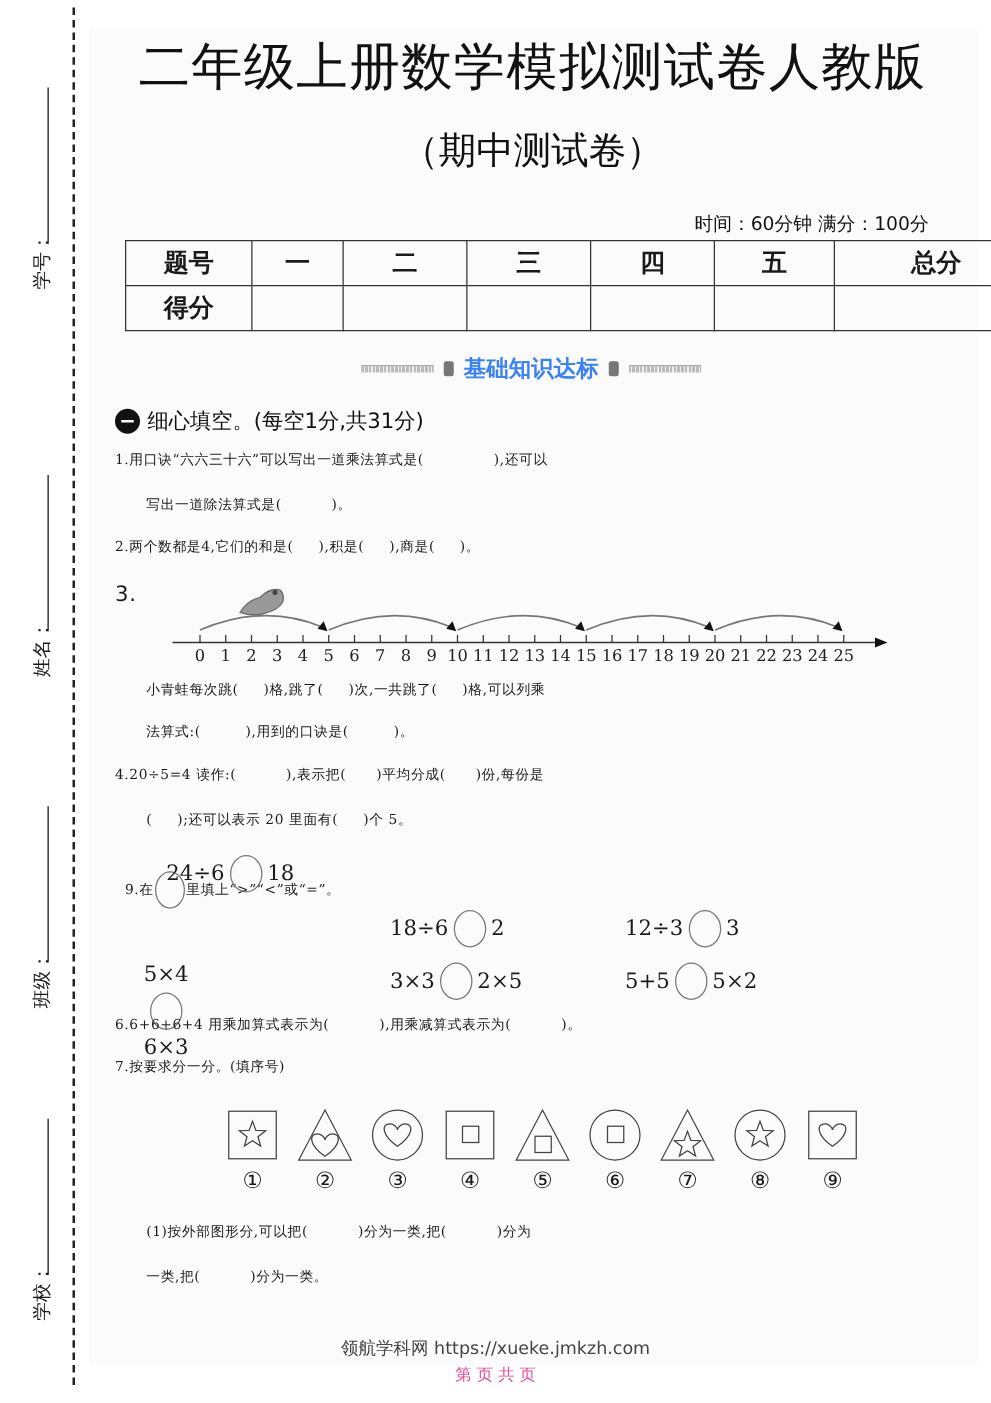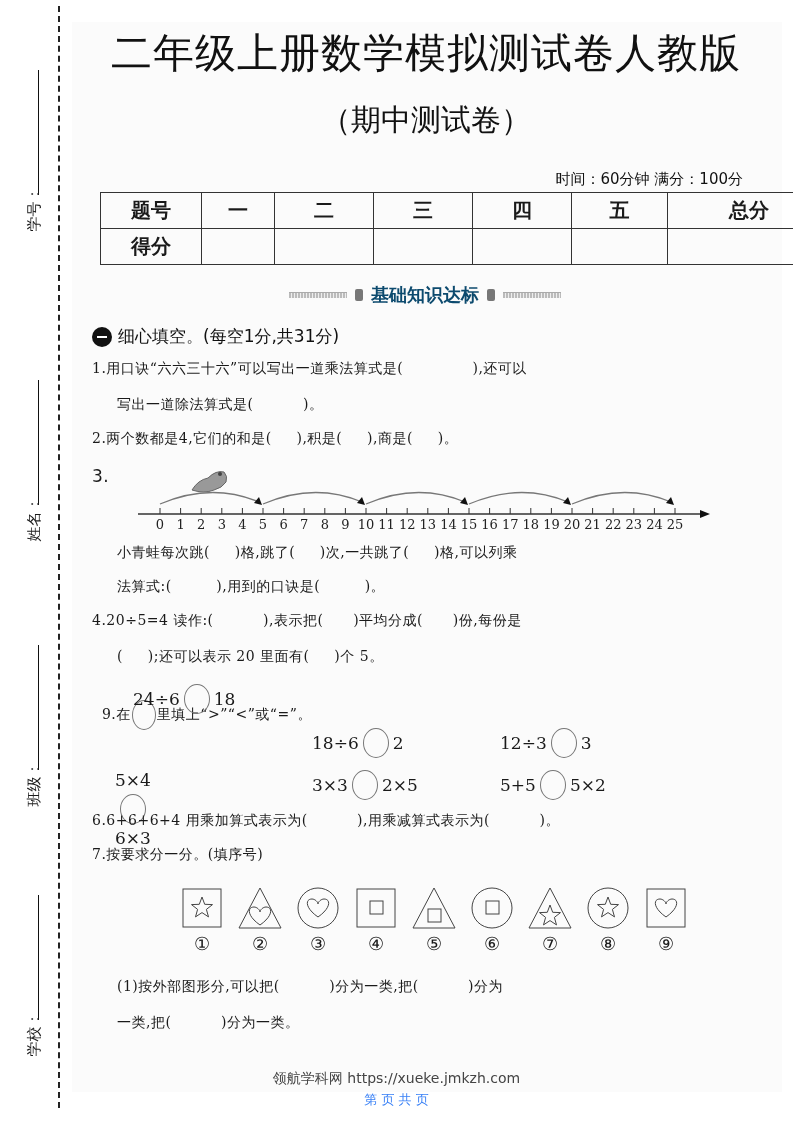--- a/index.html
+++ b/index.html
@@ -56,35 +56,35 @@
     position:absolute; left:265px; top:282px; width:320px; height:26px;
     display:flex; align-items:center; justify-content:center; gap:8px;
   }
   .banner-line {
     width:58px; height:5px;
     background:repeating-linear-gradient(90deg,#bbb 0 2px,#eee 2px 3px);
     border-top:1px solid #aaa;
   }
   .banner-deco { width:8px; height:12px; background:#777; border-radius:2px; }
   .banner-text {
-    font-family:"DejaVu Sans", sans-serif; font-weight:bold; font-size:18px; color:#0c4a6e;
+    font-family:"DejaVu Sans", sans-serif; font-weight:bold; font-size:18px; color:#3b82f6;
   }
   .part-head {
     position:absolute; left:92px; top:325px;
     font-family:"DejaVu Sans", sans-serif; font-size:17px; color:#111;
     display:flex; align-items:center; gap:6px;
   }
   .part-num {
     width:20px; height:20px; border-radius:50%; background:#111; position:relative;
   }
   .part-num::after {
     content:""; position:absolute; left:5px; right:5px; top:9px; height:2px; background:#fff;
   }
   .line {
-    position:absolute; font-size:14px; white-space:pre; color:#1a1a1a;
+    position:absolute; font-size:11px; white-space:pre; color:#1a1a1a;
     letter-spacing:0.5px;
   }
   .qnum { font-family:"DejaVu Sans", sans-serif; font-size:17px; }
 
   .numberline { position:absolute; left:130px; top:462px; width:590px; height:75px; }
 
   .cmp {
     position:absolute; font-size:17px; display:flex; align-items:center; gap:4px;
   }
   .cmp .circle {
@@ -356,13 +356,13 @@
         <rect x="4" y="4" width="38" height="38" fill="none" stroke="#444" stroke-width="1"></rect>
         <path d="M23 32 C10 23 10 14 17 14 C20 14 23 17 23 19 C23 17 26 14 29 14 C36 14 36 23 23 32Z" fill="none" stroke="#444" stroke-width="1"></path>
       </svg>
       <div class="idx">⑨</div>
     </div>
   </div>
 <div class="line" style="left:117px; top:978px;">(1)按外部图形分,可以把(          )分为一类,把(          )分为</div>
 <div class="line" style="left:117px; top:1014px;">一类,把(          )分为一类。</div>
 
 <div class="footer" style="top:1070px; font-size:14px;">领航学科网 https://xueke.jmkzh.com</div>
-<div class="footer" style="top:1091px; font-size:13px; color:#3b82f6;">第 页 共 页</div>
+<div class="footer" style="top:1091px; font-size:13px; color:#ec4899;">第 页 共 页</div>
 
 </body></html>

